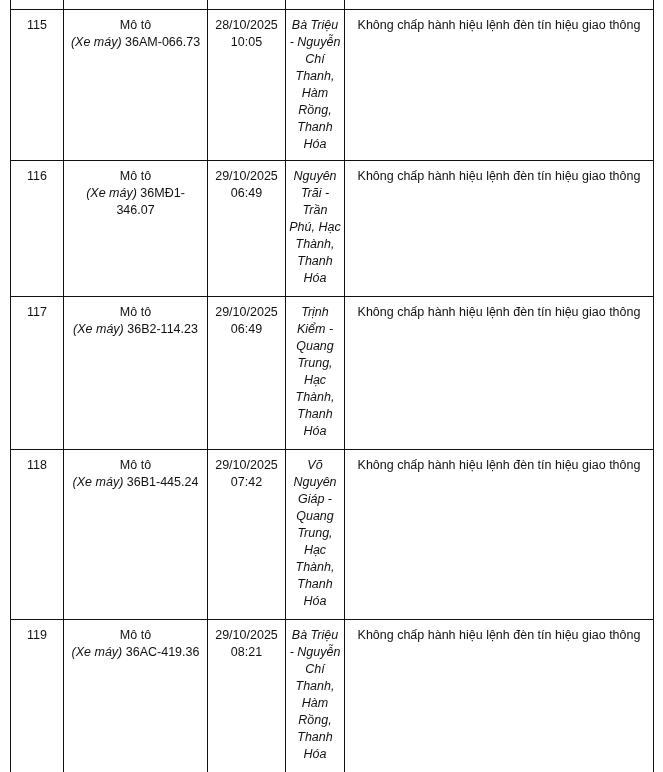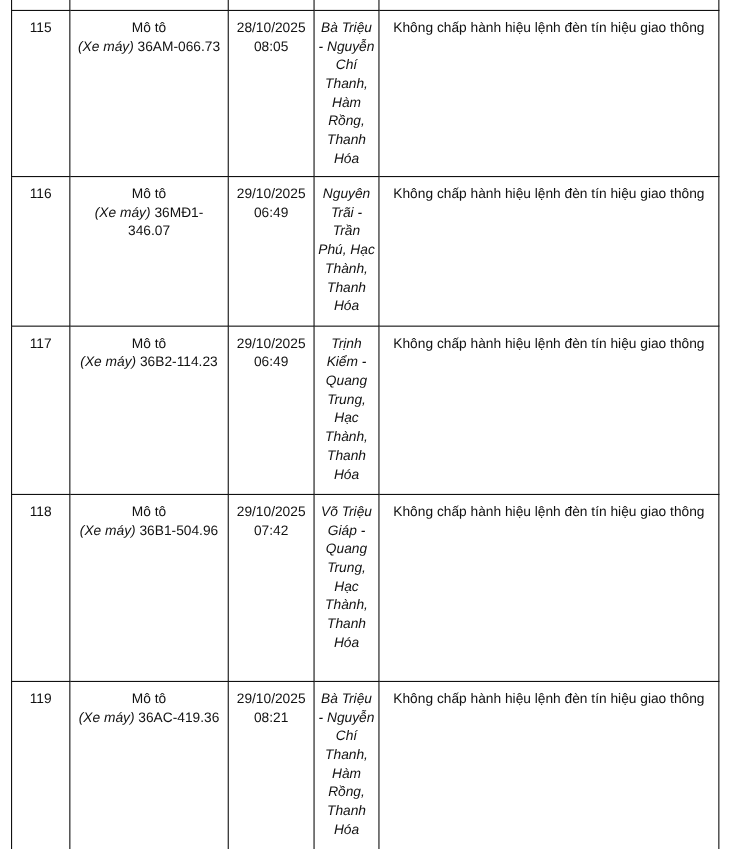--- a/index.html
+++ b/index.html
@@ -78,21 +78,21 @@
 
       <tr class="r115">
         <td class="c-stt">115</td>
         <td class="c-veh">
           <span class="line">Mô tô</span>
           <span class="italic">(Xe máy)</span> 
           <span>36AM-066.73</span>
         </td>
         <td class="c-time">
           <span class="line">28/10/2025</span>
-          <span class="line">08:05</span>
+          <span class="line">10:05</span>
         </td>
         <td class="c-place">Bà Triệu - Nguyễn Chí Thanh, Hàm Rồng, Thanh Hóa</td>
         <td class="c-viol">Không chấp hành hiệu lệnh đèn tín hiệu giao thông</td>
       </tr>
 
       <tr class="r116">
         <td class="c-stt">116</td>
         <td class="c-veh">
           <span class="line">Mô tô</span>
           <span class="italic">(Xe máy)</span> 
@@ -119,27 +119,27 @@
         </td>
         <td class="c-place">Trịnh Kiểm - Quang Trung, Hạc Thành, Thanh Hóa</td>
         <td class="c-viol">Không chấp hành hiệu lệnh đèn tín hiệu giao thông</td>
       </tr>
 
       <tr class="r118">
         <td class="c-stt">118</td>
         <td class="c-veh">
           <span class="line">Mô tô</span>
           <span class="italic">(Xe máy)</span> 
-          <span>36B1-504.96</span>
+          <span>36B1-445.24</span>
         </td>
         <td class="c-time">
           <span class="line">29/10/2025</span>
           <span class="line">07:42</span>
         </td>
-        <td class="c-place">Võ Triệu Giáp - Quang Trung, Hạc Thành, Thanh Hóa</td>
+        <td class="c-place">Võ Nguyên Giáp - Quang Trung, Hạc Thành, Thanh Hóa</td>
         <td class="c-viol">Không chấp hành hiệu lệnh đèn tín hiệu giao thông</td>
       </tr>
 
       <tr class="r119">
         <td class="c-stt">119</td>
         <td class="c-veh">
           <span class="line">Mô tô</span>
           <span class="italic">(Xe máy)</span> 
           <span>36AC-419.36</span>
         </td>

